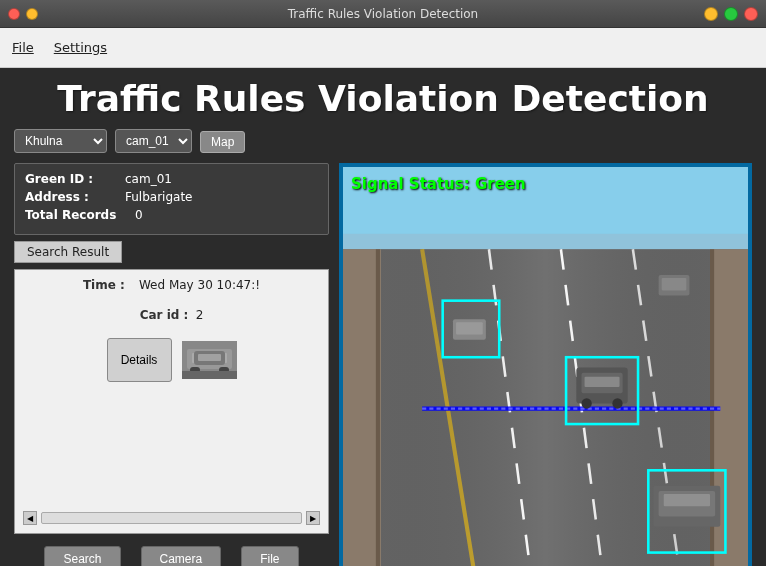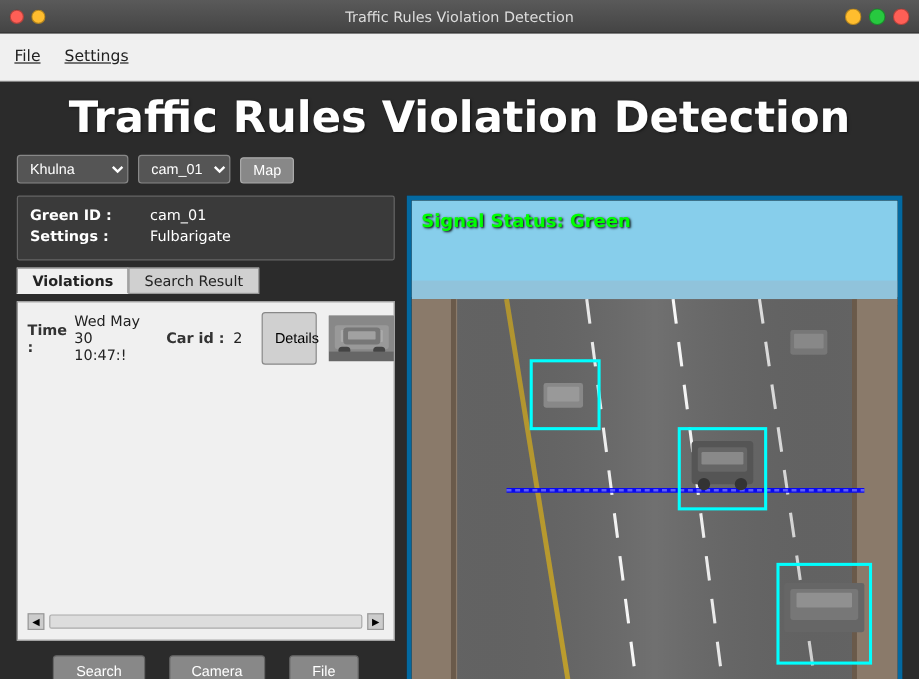--- a/index.html
+++ b/index.html
@@ -185,22 +185,23 @@
       padding: 8px;
       display: flex;
       flex-direction: column;
       gap: 6px;
       min-height: 0;
       overflow: hidden;
     }
 
     .violation-item {
       display: flex;
-      flex-direction: row;
+      flex-direction: column;
       gap: 16px;
+      align-items: center;
     }
 
     .violation-row {
       display: flex;
       align-items: center;
       gap: 6px;
       font-size: 12px;
     }
     .violation-label {
       color: #333;
@@ -211,21 +212,21 @@
       color: #222;
     }
 
     .details-btn {
       background: #d0d0d0;
       border: 1px solid #888;
       border-radius: 3px;
       padding: 14px 10px;
       font-size: 12px;
       cursor: pointer;
-      width: 46px;
+      width: 65px;
     }
 
     .car-thumb {
       width: 50px;
       height: 35px;
       background: #555;
       margin-left: 10px;
       display: flex;
       align-items: center;
       justify-content: center;
@@ -367,27 +368,30 @@
   <div class="content-area">
 
     <div class="left-panel">
 
       <div class="info-box">
         <div class="info-row">
           <span class="info-label">Green ID :</span>
           <span class="info-value">cam_01</span>
         </div>
         <div class="info-row">
-          <span class="info-label">Settings :</span>
+          <span class="info-label">Address :</span>
           <span class="info-value">Fulbarigate</span>
         </div>
+        <div class="info-row">
+          <span class="info-label" style="width:110px;">Total Records</span>
+          <span class="info-value">0</span>
+        </div>
       </div>
 
       <div class="tabs-container">
-        <div class="tab active">Violations</div>
         <div class="tab">Search Result</div>
       </div>
 
       <div class="violations-panel">
         <div class="violation-item">
           <div class="violation-row">
             <span class="violation-label">Time :</span>
             <span class="violation-value">Wed May 30 10:47:!</span>
           </div>
           <div class="violation-row">

